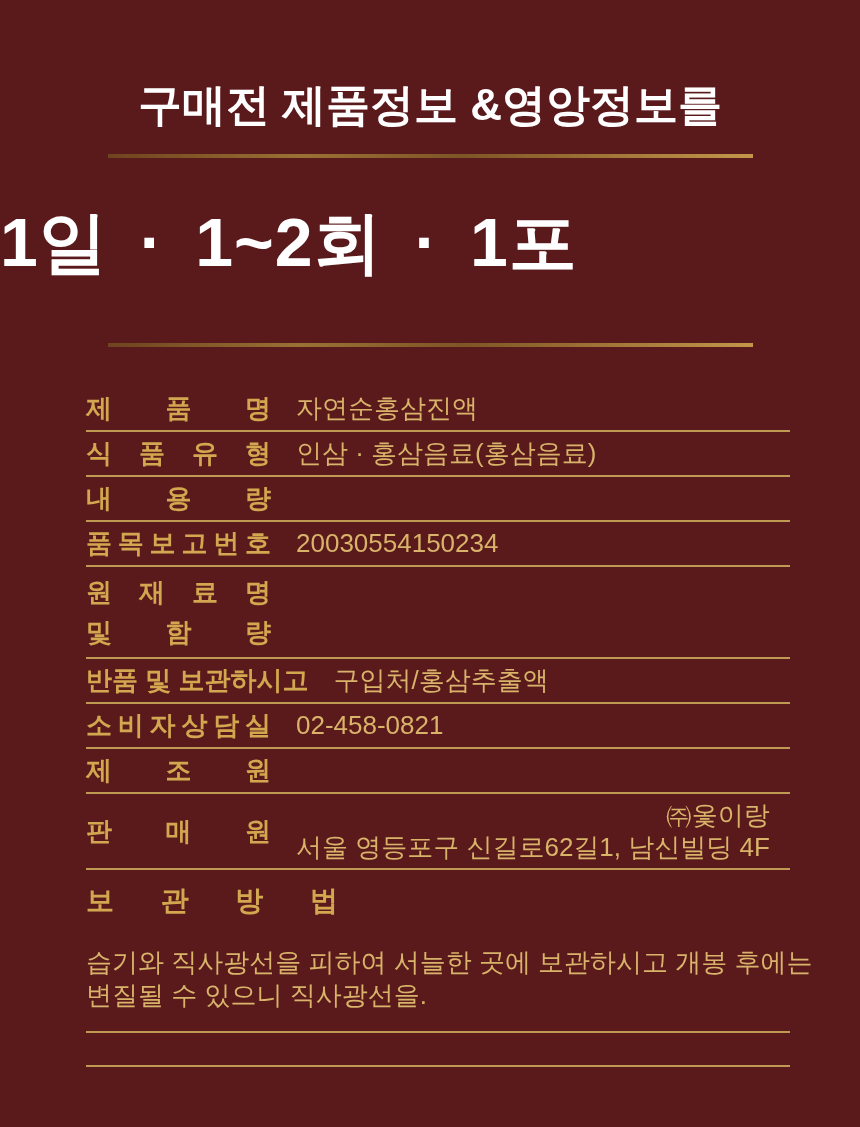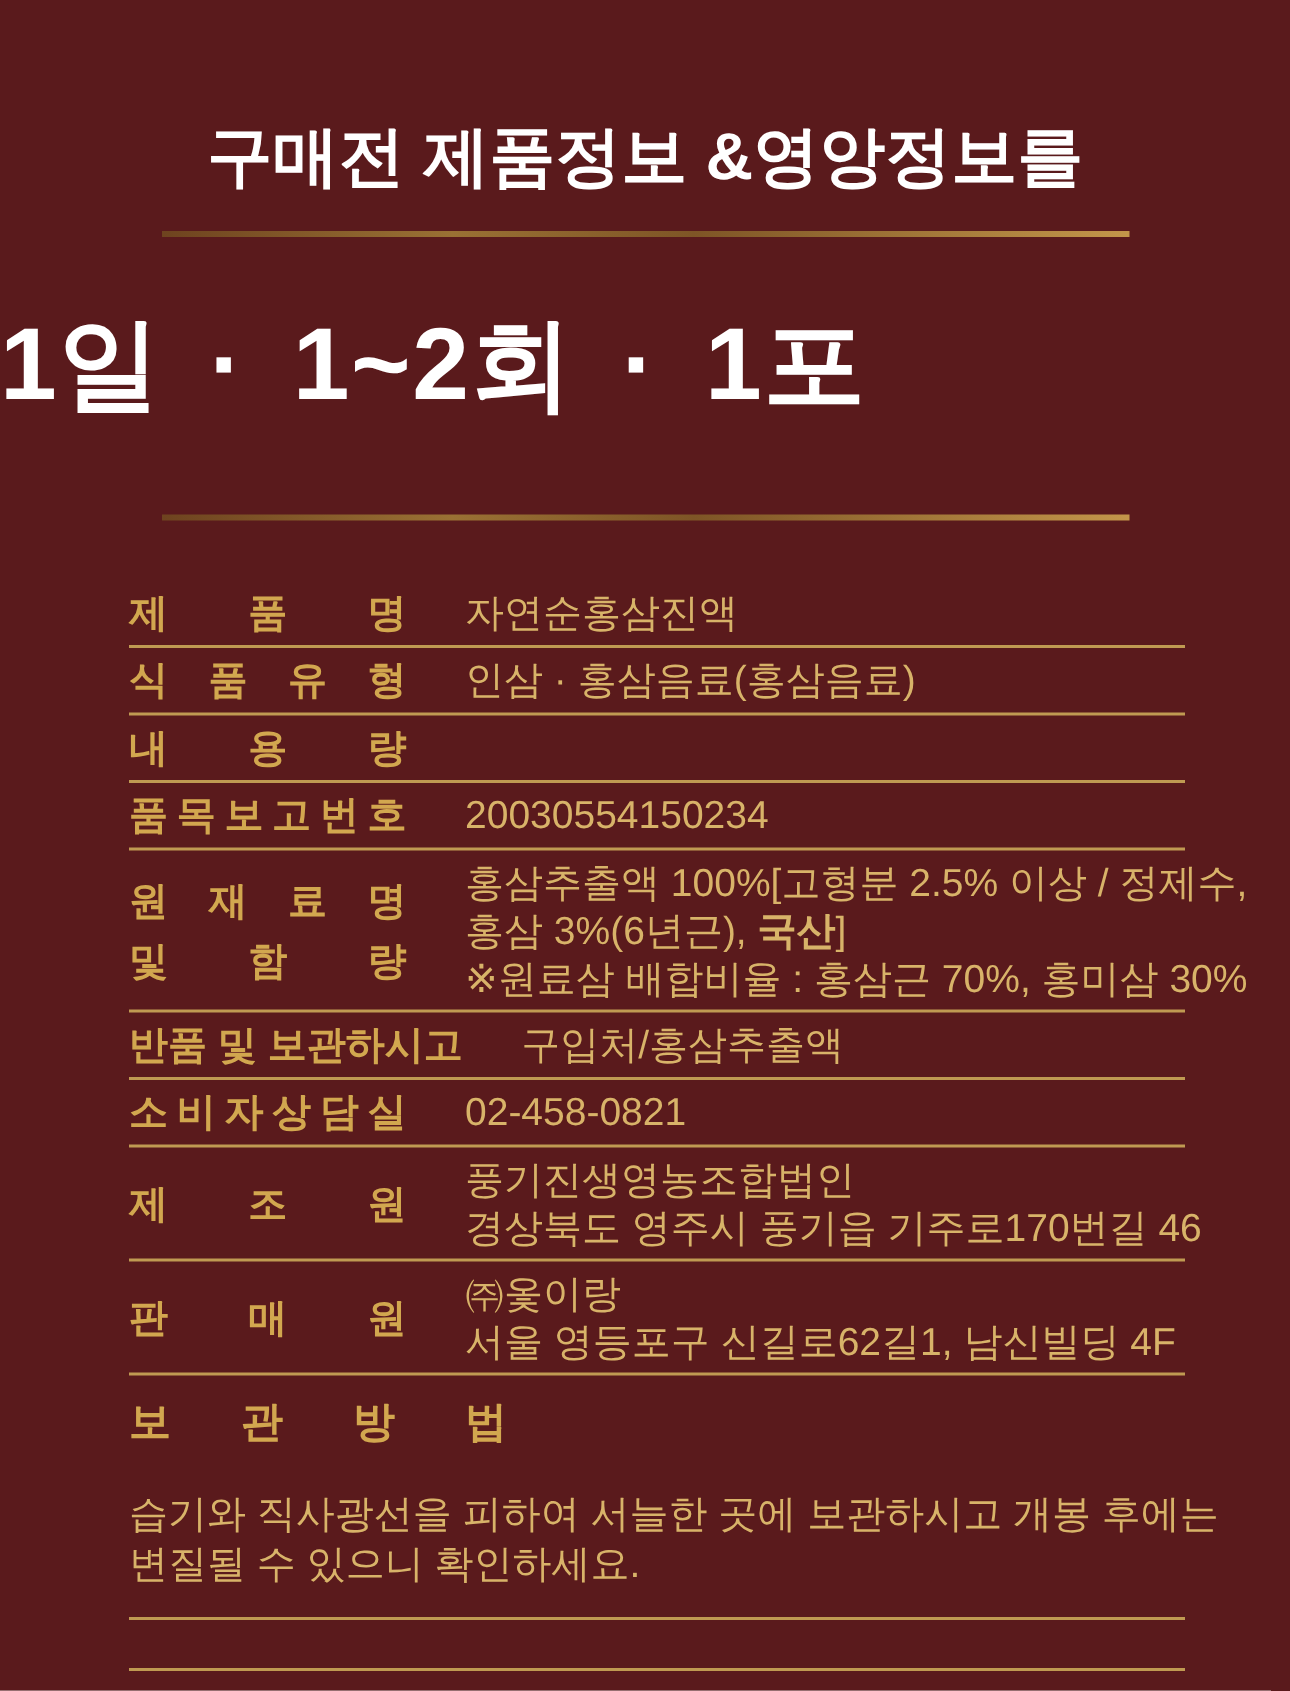--- a/index.html
+++ b/index.html
@@ -27,21 +27,21 @@
     border-bottom:2px solid #c09a52; padding:5px 0; min-height:33px;
   }
   .label{
     flex:0 0 185px; width:185px;
     color:#d2a74f; font-weight:bold; line-height:1.25;
   }
   .label.spread{ display:flex; justify-content:space-between; }
   .label-lines{ flex:0 0 185px; width:185px; color:#d2a74f; font-weight:bold; }
   .label-lines .lline{ display:flex; justify-content:space-between; line-height:40px; }
   .label.autow{ flex:0 0 auto; width:auto; white-space:nowrap; }
-  .value{ margin-left:39px; color:#d8b369; line-height:1.25; }
+  .value{ margin-left:25px; color:#d8b369; line-height:1.25;text-align:right; }
   .value .vline{ white-space:nowrap; line-height:32px; }
   .value .b{ font-weight:bold; }
   .section{ border-bottom:2px solid #c09a52; padding:14px 0 18px; }
   .section-label{ color:#d2a74f; font-weight:bold; font-size:28px; line-height:1.2; }
   .section-label.spread{ display:flex; justify-content:space-between; width:252px; }
   .section-text{ color:#d8b369; font-size:26px; line-height:1.3; margin-top:28px; }
   .section-text .tline{ white-space:nowrap; }
 </style>
 </head>
 <body>
@@ -108,25 +108,20 @@
               <span>재</span>
               <span>료</span>
               <span>명</span>
             </div>
           <div class="lline">
               <span>및</span>
               <span>함</span>
               <span>량</span>
             </div>
         </div>
-        <div class="value">
-          <div class="vline">홍삼추출액 100%[고형분 2.5% 이상 / 정제수,</div>
-          <div class="vline"><span>홍삼 3%(6년근), </span><span class="b">국산</span><span>]</span></div>
-          <div class="vline">※원료삼 배합비율 : 홍삼근 70%, 홍미삼 30%</div>
-        </div>
       </div>
 
       <div class="row">
         <div class="label autow">반품 및 보관하시고</div>
         <div class="value">구입처/홍삼추출액</div>
       </div>
 
       <div class="row">
         <div class="label spread">
             <span>소</span>
@@ -138,24 +133,20 @@
           </div>
         <div class="value">02-458-0821</div>
       </div>
 
       <div class="row">
         <div class="label spread">
             <span>제</span>
             <span>조</span>
             <span>원</span>
           </div>
-        <div class="value">
-          <div class="vline">풍기진생영농조합법인</div>
-          <div class="vline">경상북도 영주시 풍기읍 기주로170번길 46</div>
-        </div>
       </div>
 
       <div class="row">
         <div class="label spread">
             <span>판</span>
             <span>매</span>
             <span>원</span>
           </div>
         <div class="value">
           <div class="vline">㈜옻이랑</div>
@@ -167,21 +158,21 @@
 
     <div class="section">
       <div class="section-label spread">
           <span>보</span>
           <span>관</span>
           <span>방</span>
           <span>법</span>
         </div>
       <div class="section-text">
         <div class="tline">습기와 직사광선을 피하여 서늘한 곳에 보관하시고 개봉 후에는</div>
-        <div class="tline">변질될 수 있으니 확인하세요.</div>
+        <div class="tline">변질될 수 있으니 직사광선을.</div>
       </div>
     </div>
 
     <div class="section">
       
       
     </div>
 
   </div>
 </div>

